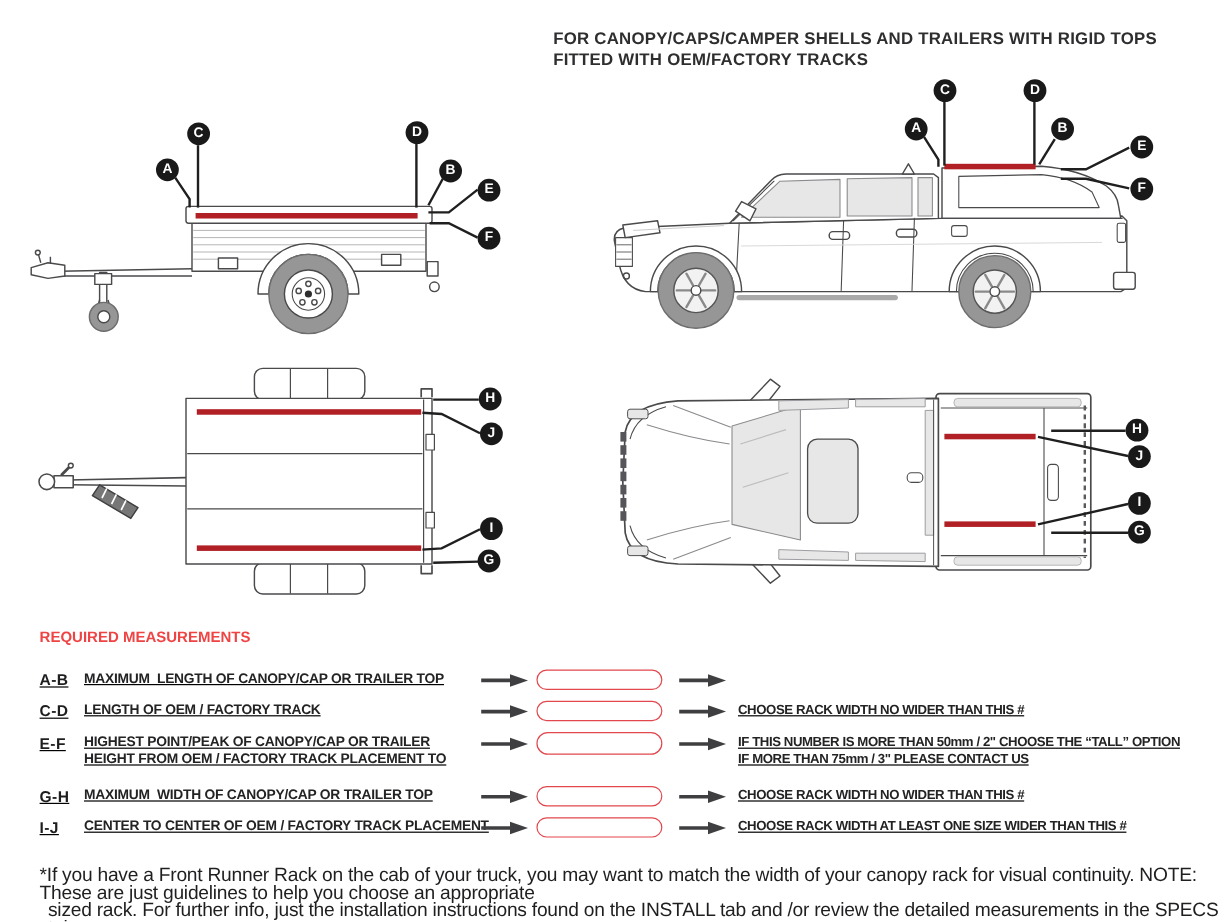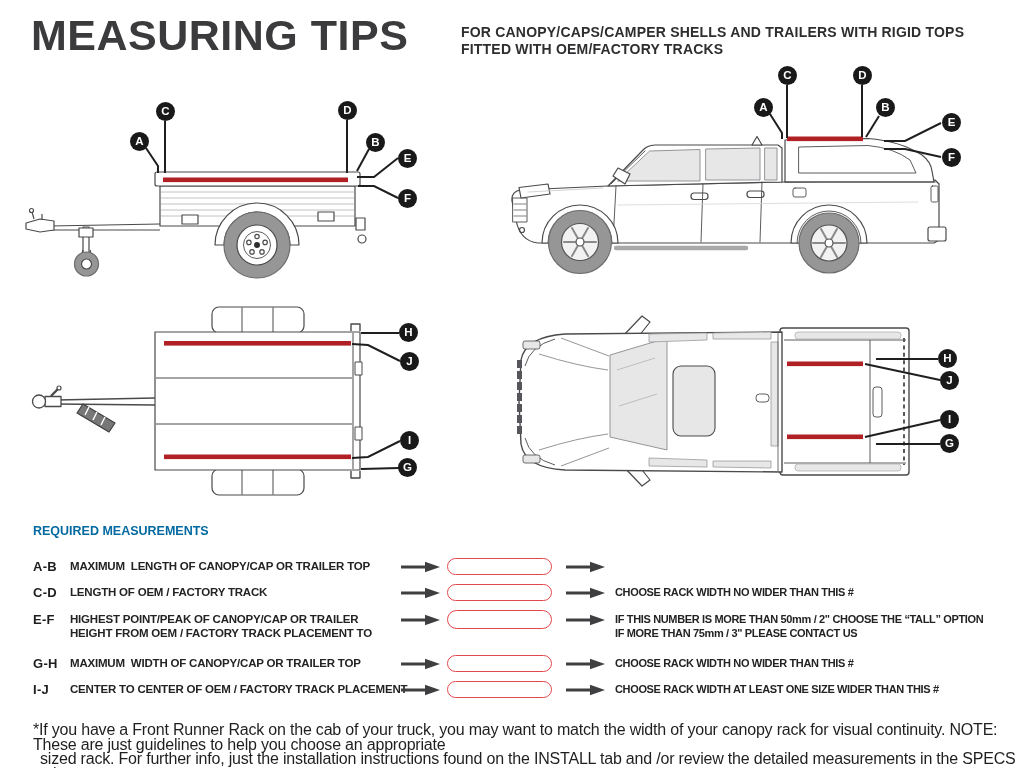--- a/index.html
+++ b/index.html
@@ -7,24 +7,24 @@
           font-family:"Liberation Sans",sans-serif;}
   .title{position:absolute;left:31px;top:14px;font-weight:bold;font-size:43px;line-height:1;
          color:#3b3a3c;letter-spacing:.5px;}
   .subtitle{position:absolute;left:461px;top:24px;font-weight:bold;font-size:14px;
             line-height:16.5px;color:#2e2e30;letter-spacing:.2px;}
   svg.drawing{position:absolute;z-index:1;}
   svg.overlay{position:absolute;left:0;top:0;z-index:2;pointer-events:none;}
   .badge{position:absolute;z-index:3;width:19px;height:19px;border-radius:50%;
          background:#191919;color:#fff;text-align:center;
          font-weight:bold;font-size:11.5px;line-height:19px;}
-  .sec-title{position:absolute;left:33px;top:524px;font-weight:bold;font-size:12.5px;color:#0369a1;letter-spacing:0;}
+  .sec-title{position:absolute;left:33px;top:524px;font-weight:bold;font-size:12.5px;color:#ef4444;letter-spacing:0;}
   .sec-note{position:absolute;left:193px;top:524px;font-weight:bold;font-size:12.5px;
             color:var(--legend-red,#e01e28);letter-spacing:0;}
-  .mrow{position:absolute;left:33px;display:flex;align-items:flex-start;z-index:2;}
+  .mrow{position:absolute;left:33px;display:flex;align-items:flex-start;z-index:2;text-decoration:underline;}
   .mid{flex:none;width:37px;font-weight:bold;font-size:13px;line-height:13.8px;letter-spacing:.3px;color:#1e1e20;}
   .mdesc{flex:none;width:330px;}
   .mdesc .l{display:block;white-space:pre;font-weight:bold;font-size:11.5px;line-height:13.8px;
             letter-spacing:-.2px;color:#232325;}
   .mguid{margin-left:10px;}
   .mguid .l{display:block;white-space:pre;font-weight:bold;font-size:11px;line-height:13.8px;
             letter-spacing:-.35px;color:#232325;}
   .marrow{flex:none;margin-top:1px;}
   .m2{margin-left:13px;}
   .marrow line{stroke:#3f3f41;stroke-width:3;}
@@ -42,21 +42,20 @@
   .tire{fill:#969696;stroke:#6d6d6d;}
   .rim{fill:#f2f2f2;}
   .trackline{fill:var(--track-red,#b02025);stroke:none;}
   .leader{stroke:#1f1f1f;stroke-width:2;fill:none;}
 </style>
 </head>
 <body>
 
 <div id="canvas">
 
-  <div class="title">MEASURING TIPS</div>
   <div class="subtitle">
     <div>FOR CANOPY/CAPS/CAMPER SHELLS AND TRAILERS WITH RIGID TOPS</div>
     <div>FITTED WITH OEM/FACTORY TRACKS</div>
   </div>
 
   <svg class="drawing" style="left:20px;top:82px" width="440" height="220" viewBox="0 0 440 220">
     <g class="ln">
 
       <path d="M140,142 L30,144 M140,148 L30,148"></path>
       <path class="fw" d="M6,141 L20,137 L34,139 L34,148 L20,150 L6,147 Z"></path>

